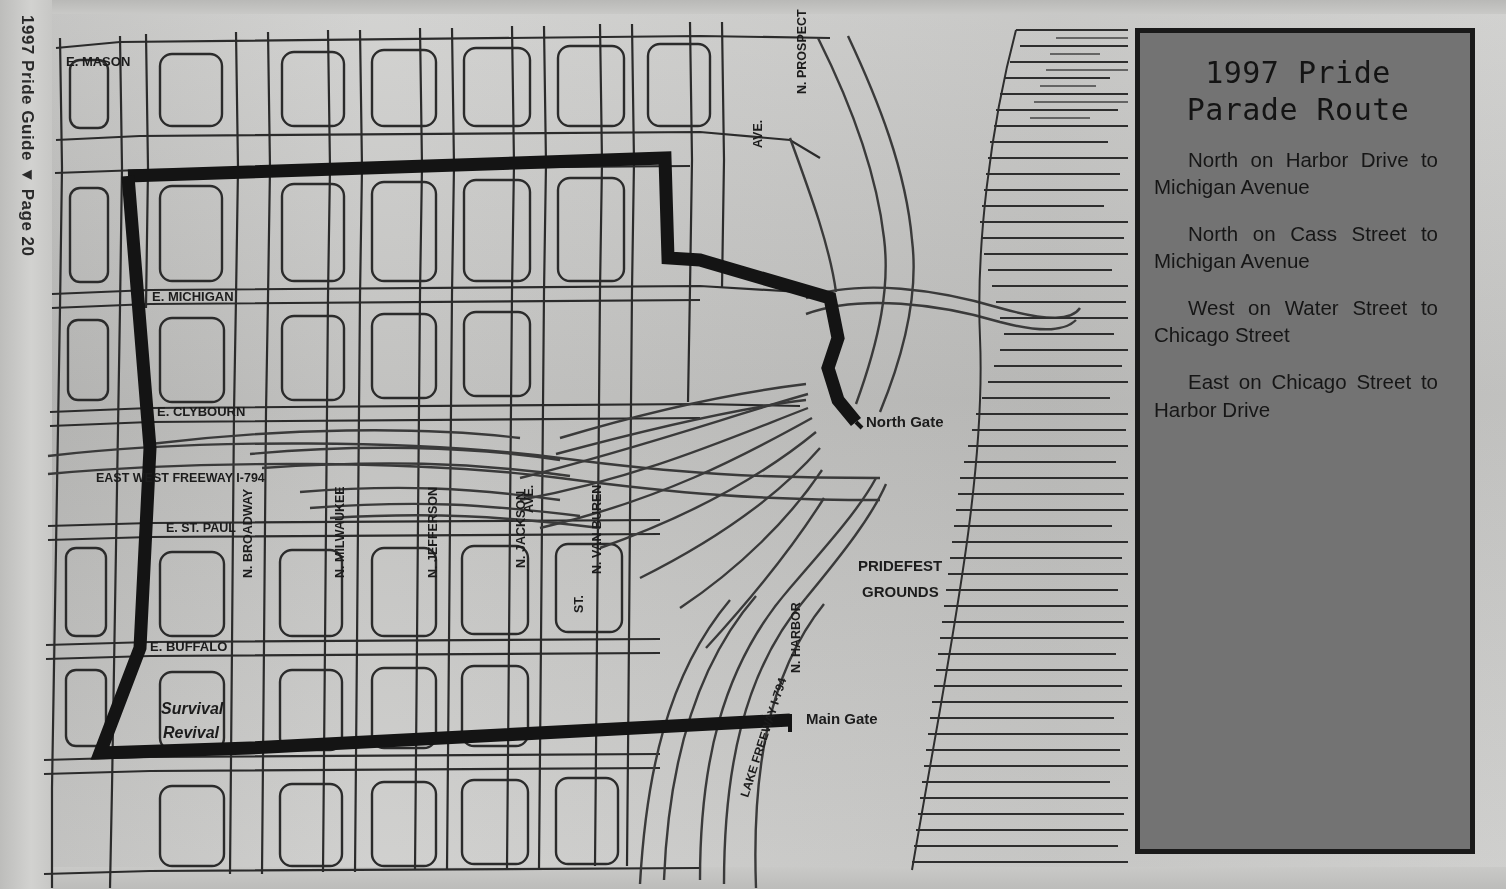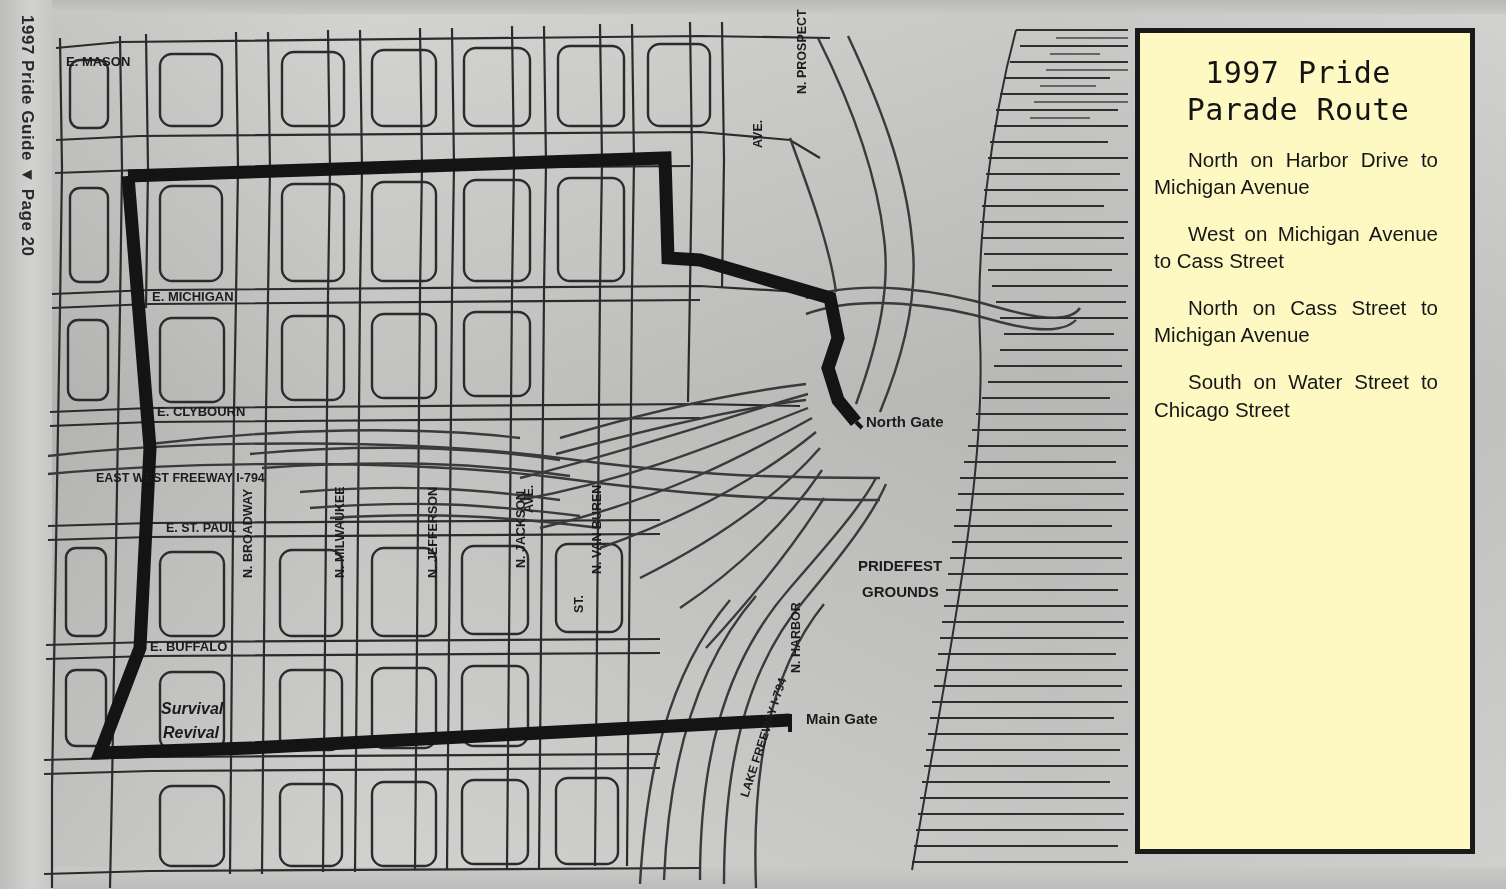--- a/index.html
+++ b/index.html
@@ -44,21 +44,21 @@
     color:#2a2a2a;
     letter-spacing:0.5px;
     white-space:nowrap;
   }
   
   #legend{
     position:absolute;
     left:1135px;top:28px;
     width:340px;height:826px;
     border:5px solid #1a1a1a;
-    background:#fef9c3;
+    background:#737373;
     box-sizing:border-box;
     padding:18px 28px 10px 14px;
   }
   #legend-title{
     text-align:center;
     font-family:"DejaVu Sans Mono","Liberation Mono",monospace;
     font-size:30px;
     line-height:1.22;
     color:#141414;
     margin:4px 0 18px 0;
@@ -241,17 +241,17 @@
         <text class="map-label" font-size="15" x="862" y="589">GROUNDS</text>
         <text class="map-label" font-size="16" font-style="italic" x="161" y="706">Survival</text>
         <text class="map-label" font-size="16" font-style="italic" x="163" y="730">Revival</text>
       </g>
     </svg>
   </div>
 
   <div id="legend">
     <div id="legend-title">1997 Pride Parade Route</div>
     <p class="legend-step">North on Harbor Drive to Michigan Avenue</p>
-    <p class="legend-step">West on Michigan Avenue to Cass Street</p>
     <p class="legend-step">North on Cass Street to Michigan Avenue</p>
-    <p class="legend-step">South on Water Street to Chicago Street</p>
+    <p class="legend-step">West on Water Street to Chicago Street</p>
+    <p class="legend-step">East on Chicago Street to Harbor Drive</p>
   </div>
 </div>
 
 </body></html>

